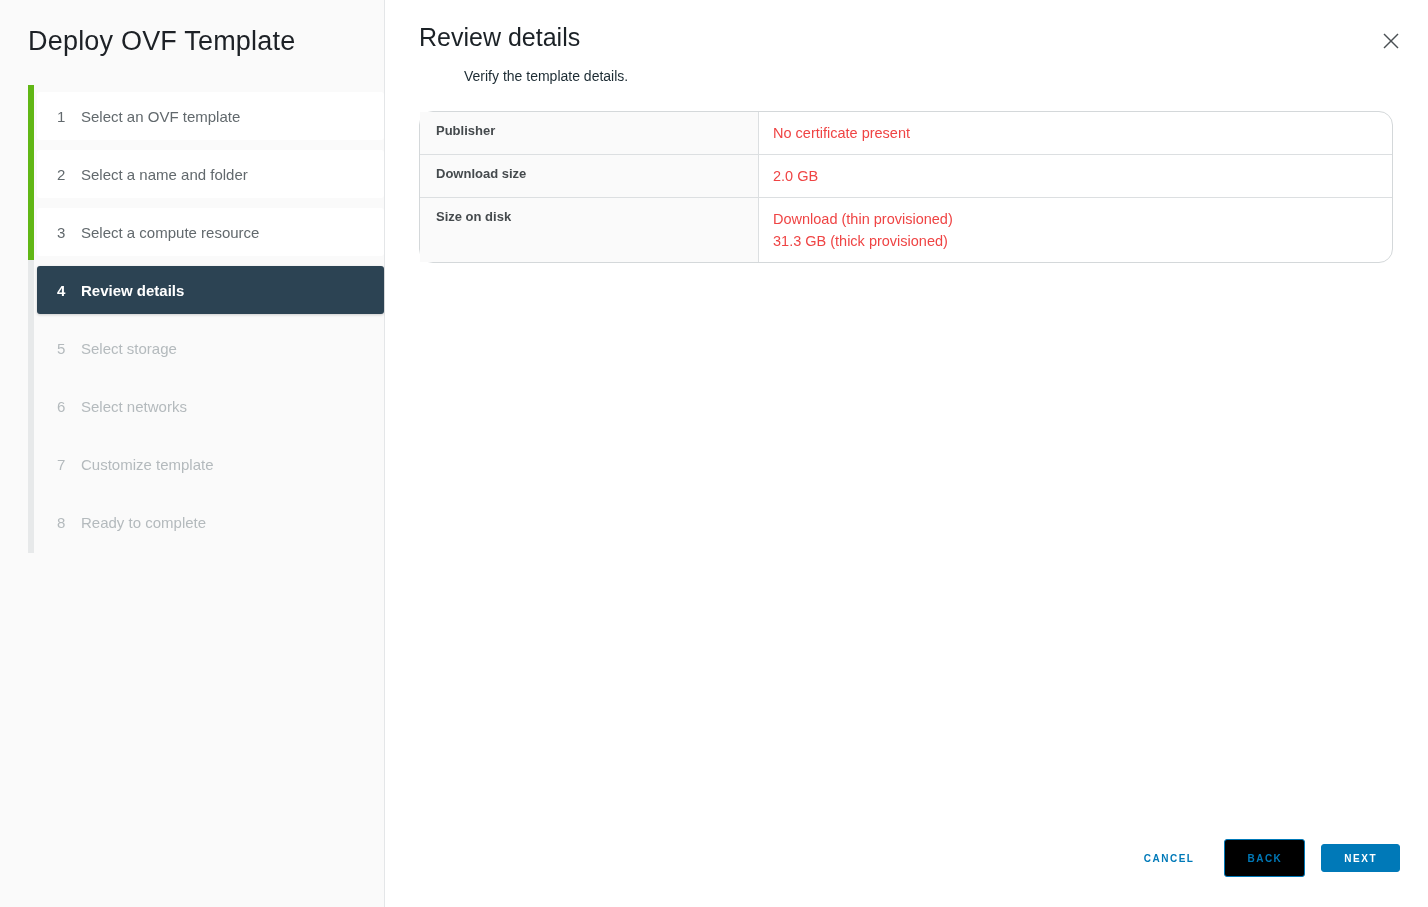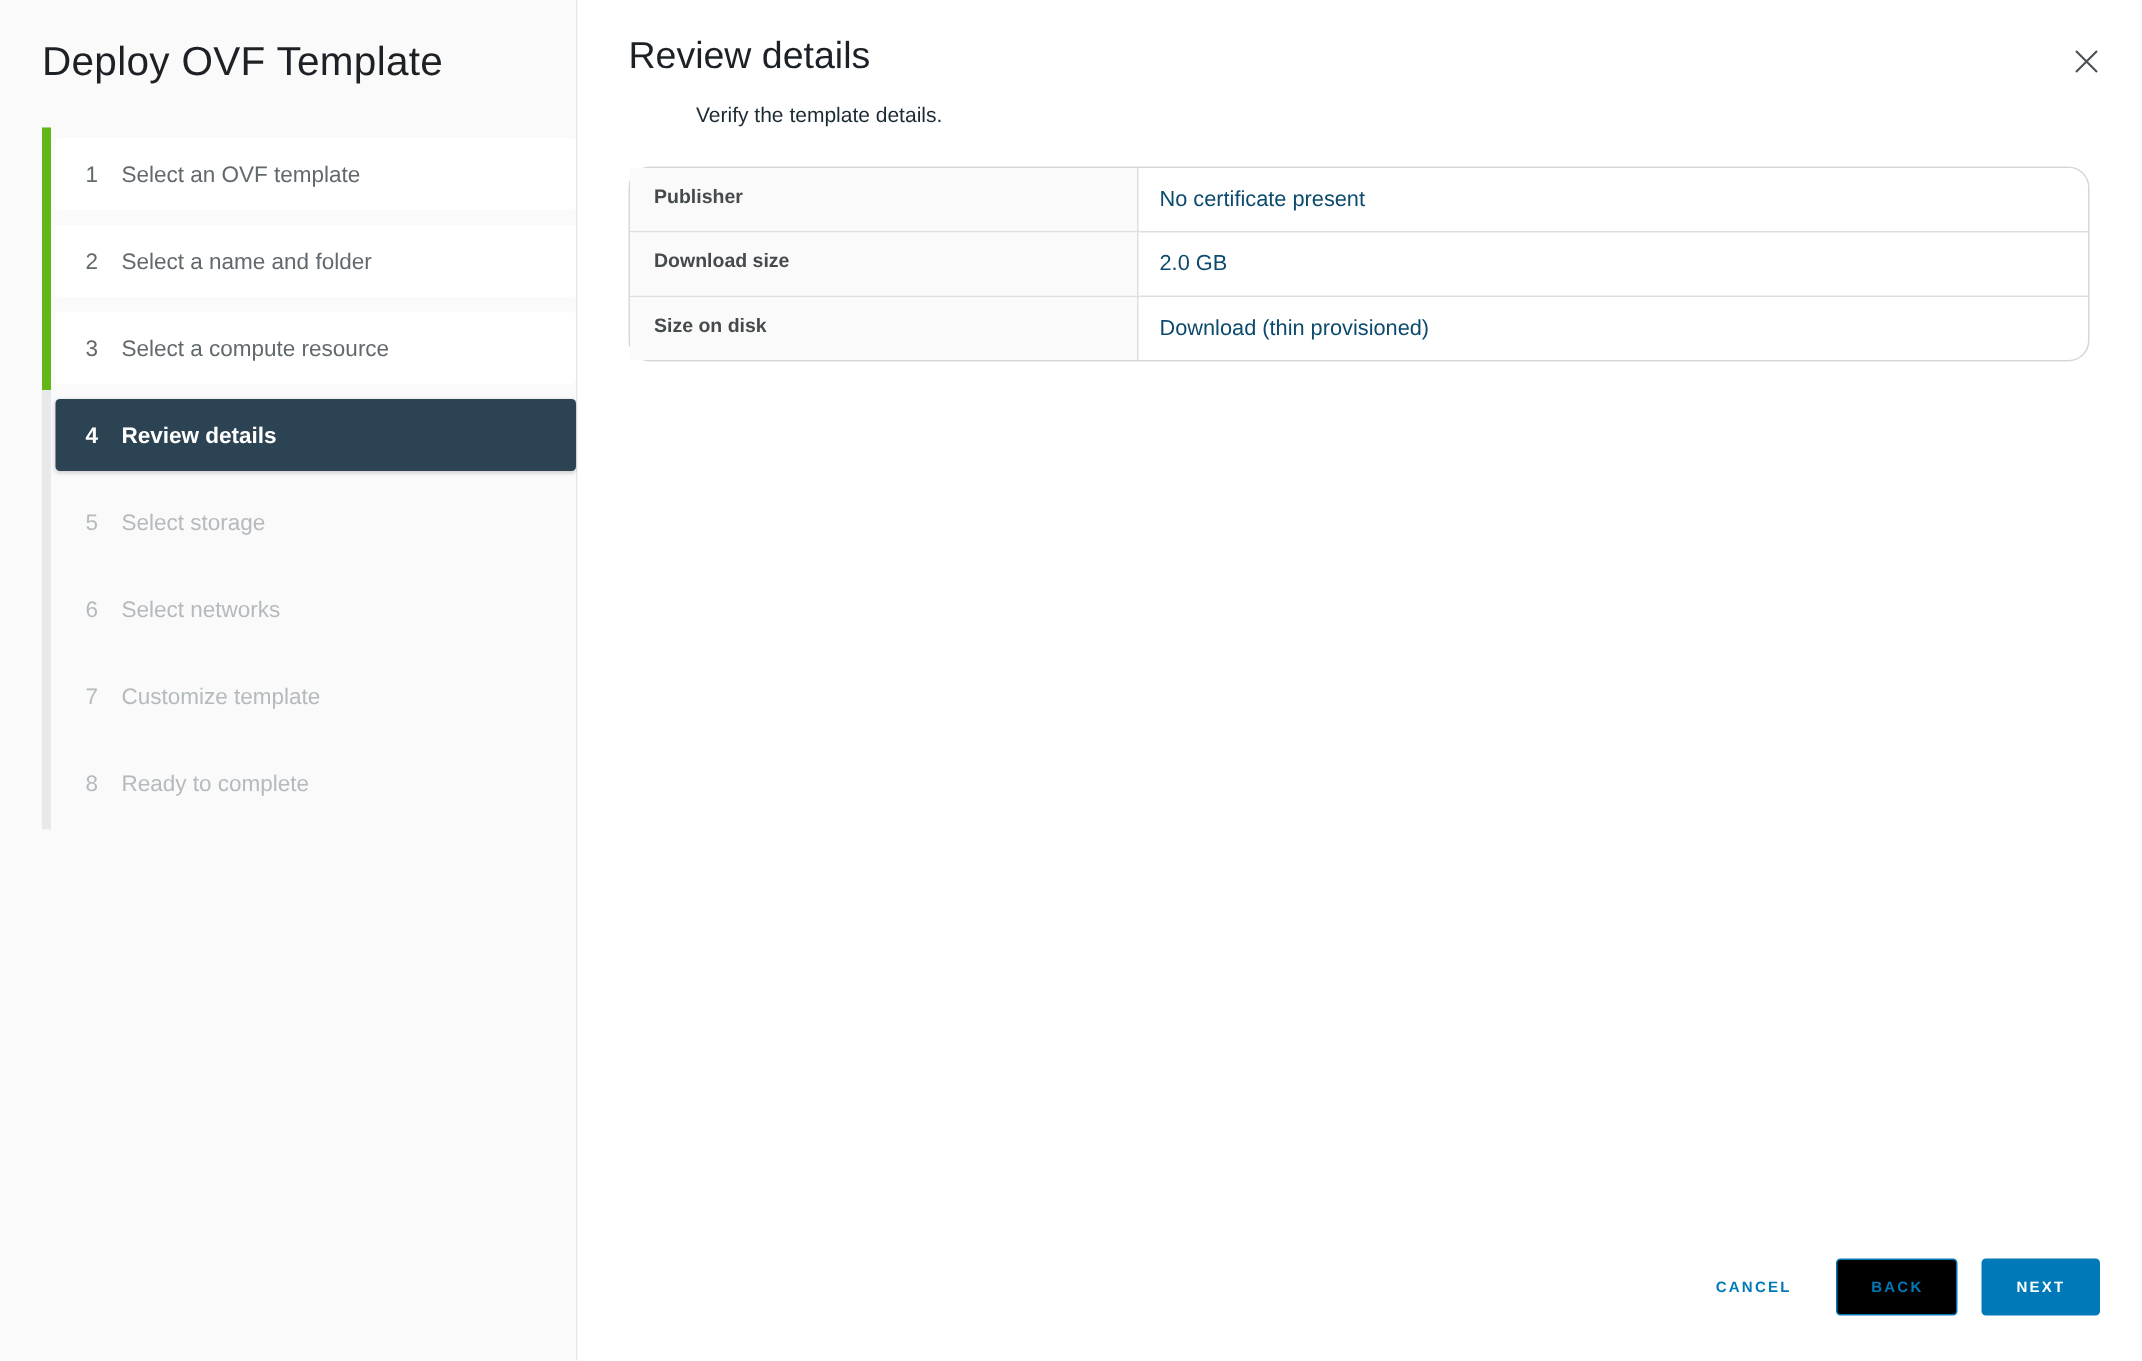--- a/index.html
+++ b/index.html
@@ -119,21 +119,21 @@
     border-right: 1px solid #dcdfe1;
     padding: 11px 16px 10px 16px;
     font-size: 13px;
     font-weight: bold;
     color: #454a4d;
   }
   .tvalue {
     flex: 1;
     padding: 10px 14px 10px 14px;
     font-size: 14.5px;
-    color: #0c4a6e;
+    color: #ef4444;
     line-height: 22px;
   }
 
   
   .footer {
     position: absolute;
     right: 28px; bottom: 30px;
     display: flex;
     align-items: center;
   }
@@ -157,21 +157,21 @@
     border: 1px solid var(--accent-blue);
     color: var(--accent-blue);
     height: 38px;
     padding: 0 22px;
     margin-right: 16px;
   }
   .btn-solid {
     background: var(--accent-blue);
     border: 1px solid var(--accent-blue);
     color: #ffffff;
-    height: 38px;
+    height: 28px;
     padding: 0 22px;
   }
 </style>
 </head>
 <body>
 
 <div class="dialog">
 
   <aside class="sidebar">
     <h1 class="dialog-title">Deploy OVF Template</h1>
@@ -237,20 +237,21 @@
         <div class="trow">
           <div class="tlabel">Download size</div>
           <div class="tvalue">
             <div>2.0 GB</div>
           </div>
         </div>
         <div class="trow">
           <div class="tlabel">Size on disk</div>
           <div class="tvalue">
             <div>Download (thin provisioned)</div>
+            <div>31.3 GB (thick provisioned)</div>
           </div>
         </div>
       </div>
 
     <div class="footer">
       <button class="btn btn-link">CANCEL</button>
       <button class="btn btn-outline">BACK</button>
       <button class="btn btn-solid">NEXT</button>
     </div>
   </main>

